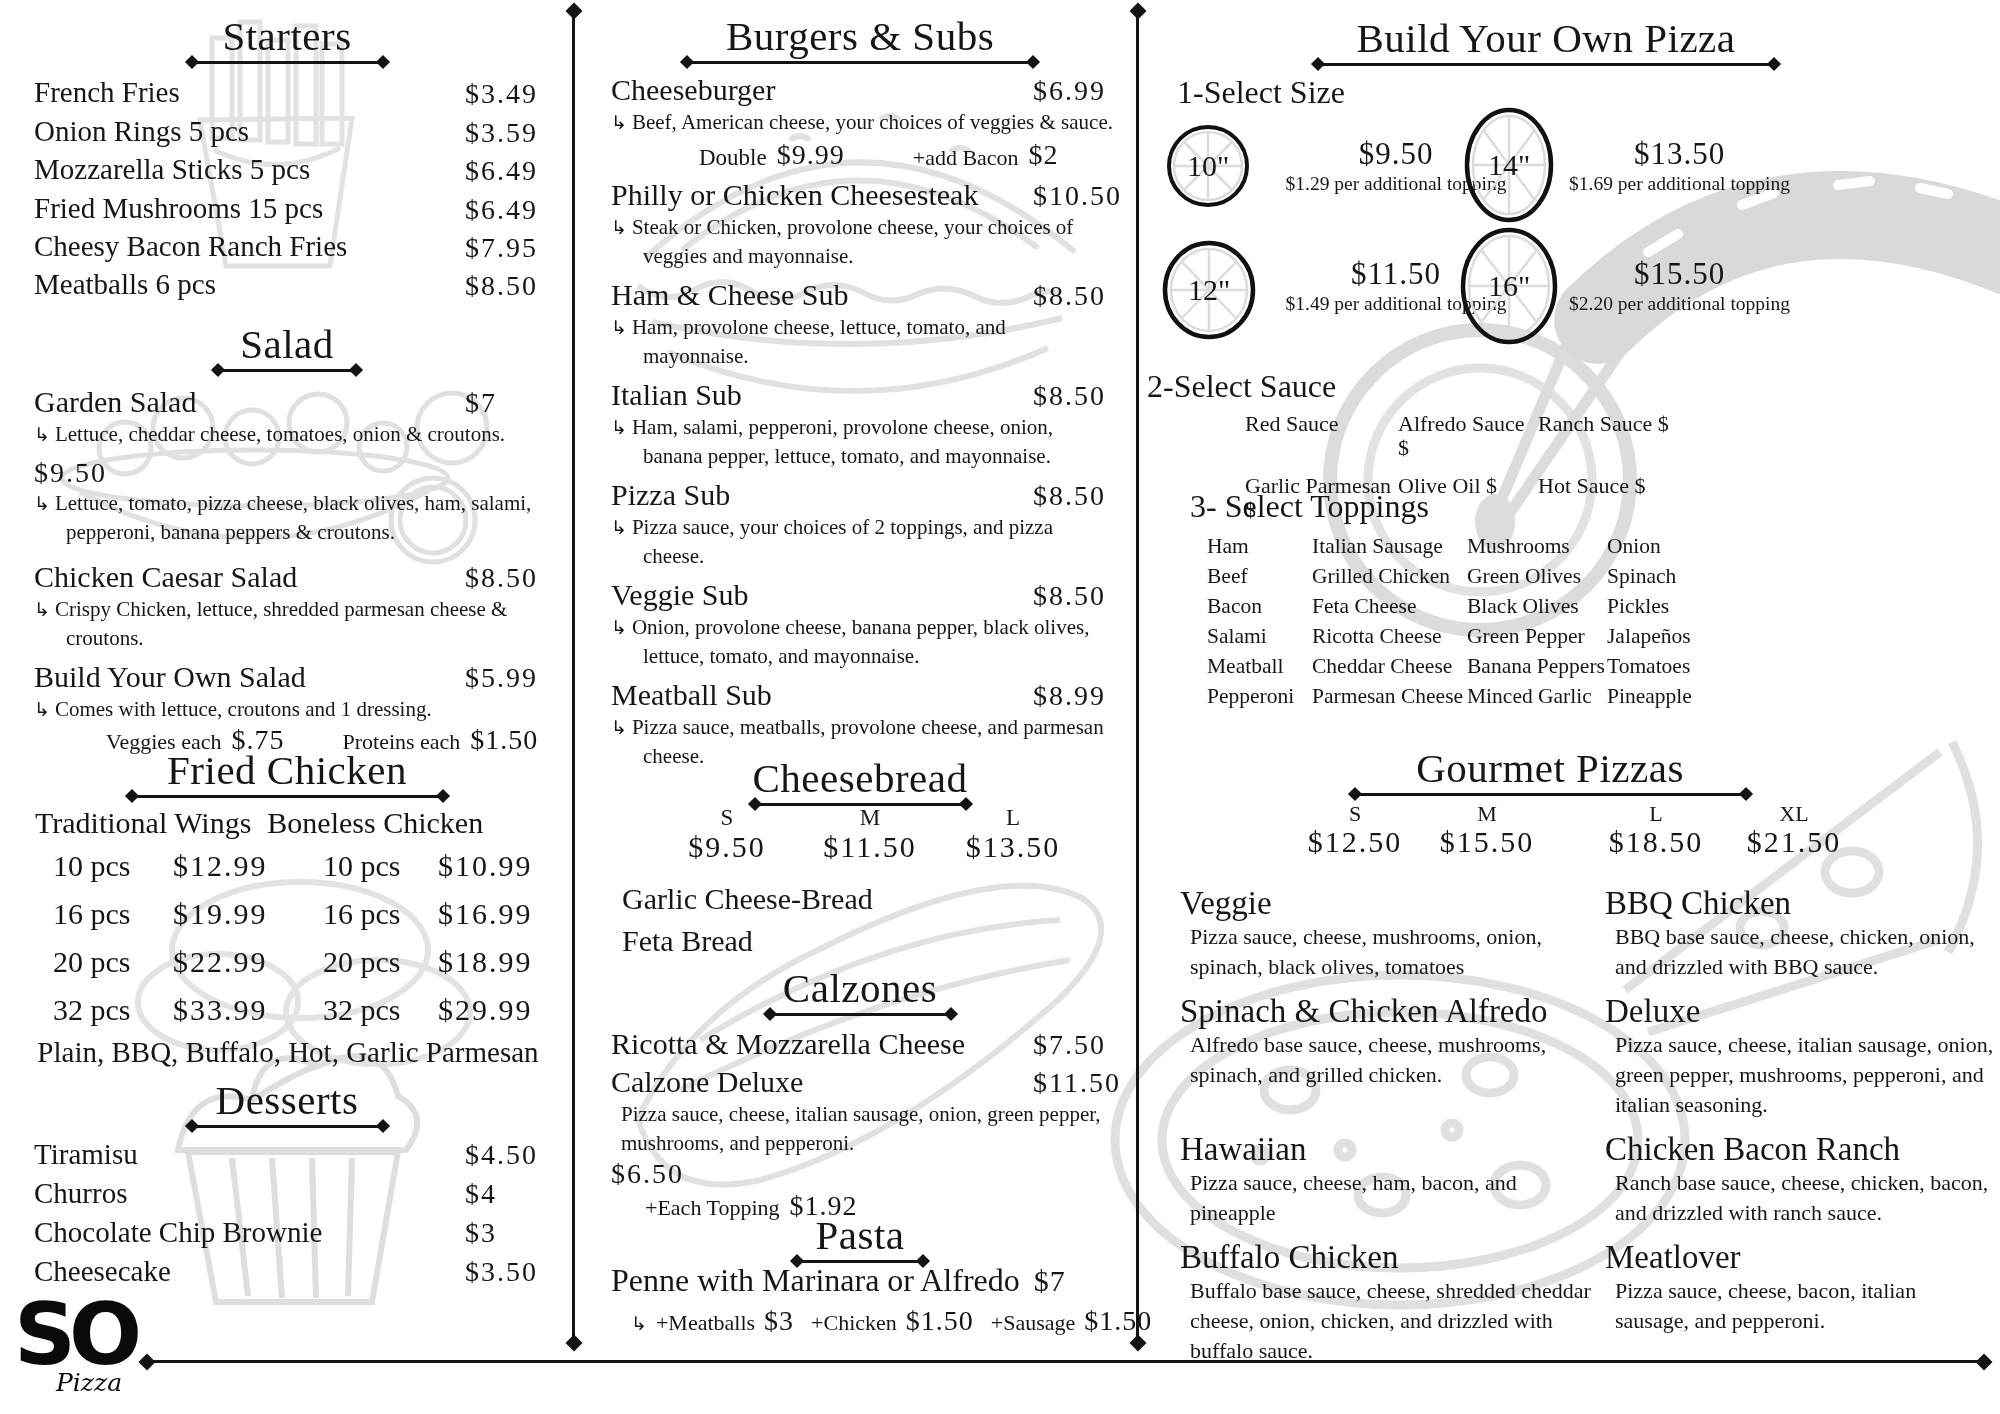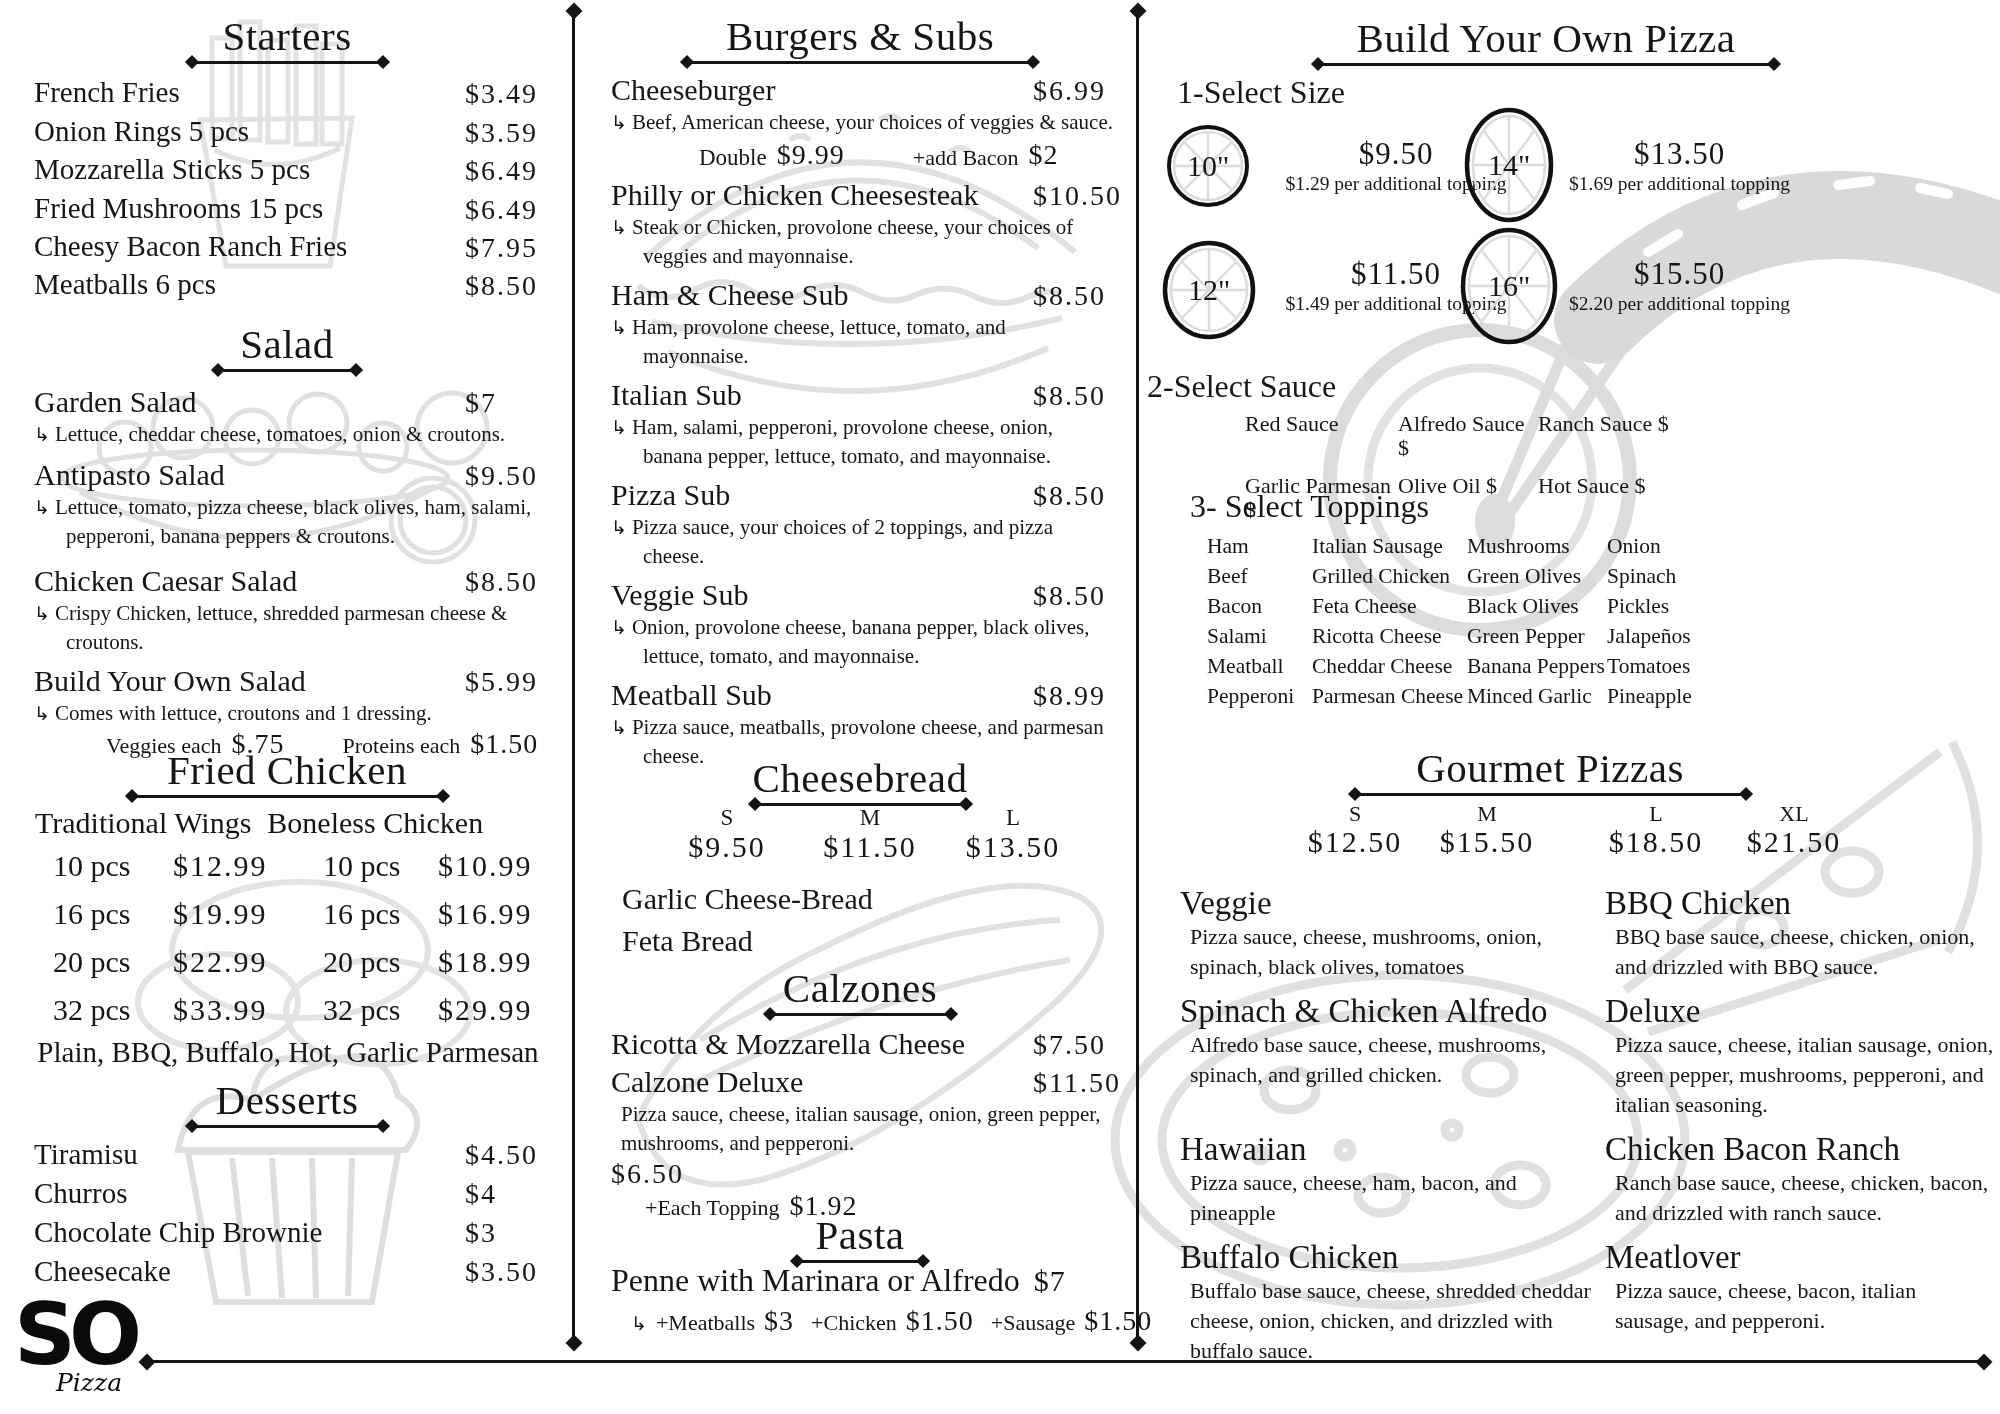--- a/index.html
+++ b/index.html
@@ -205,21 +205,20 @@
     <div class="abs" style="top:384px;left:6px;width:513px">
       <div class="mi">
         <div class="mrow">
             <span class="mname lg">Garden Salad</span>
             <span class="pcol">$7</span>
           </div>
         <div class="desc"><span class="arrow">↳</span><span>Lettuce, cheddar cheese, tomatoes, onion &amp; croutons.</span></div>
       </div>
       <div class="mi" style="margin-top:8px">
         <div class="mrow">
-            <span class="mname lg">Antipasto Salad</span>
             <span class="pcol">$9.50</span>
           </div>
         <div class="desc"><span class="arrow">↳</span><span>Lettuce, tomato, pizza cheese, black olives, ham, salami, pepperoni, banana peppers &amp; croutons.</span></div>
       </div>
       <div class="mi" style="margin-top:12px">
         <div class="mrow">
             <span class="mname lg">Chicken Caesar Salad</span>
             <span class="pcol">$8.50</span>
           </div>
         <div class="desc"><span class="arrow">↳</span><span>Crispy Chicken, lettuce, shredded parmesan cheese &amp; croutons.</span></div>

